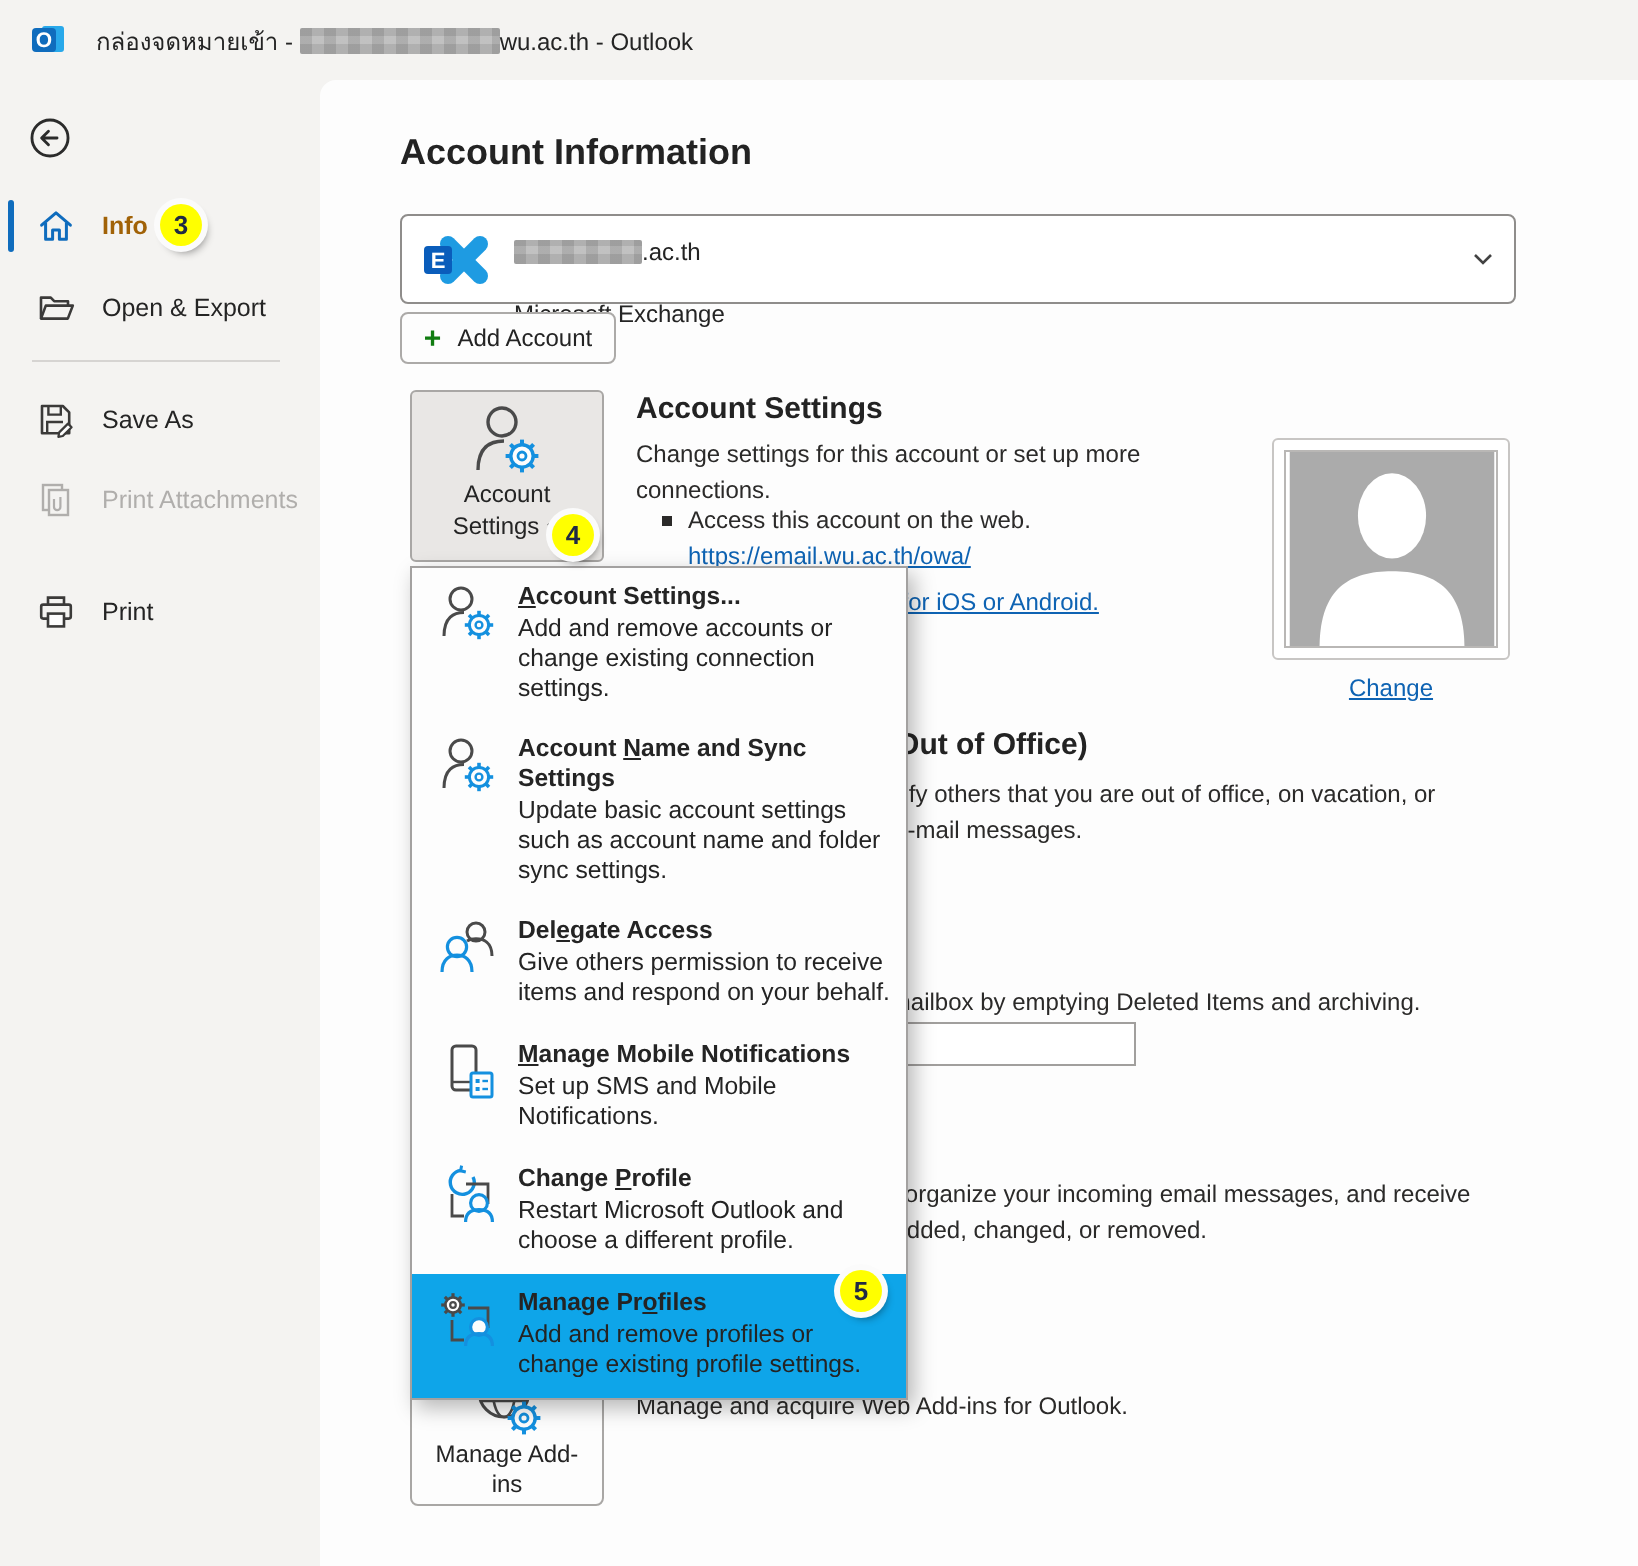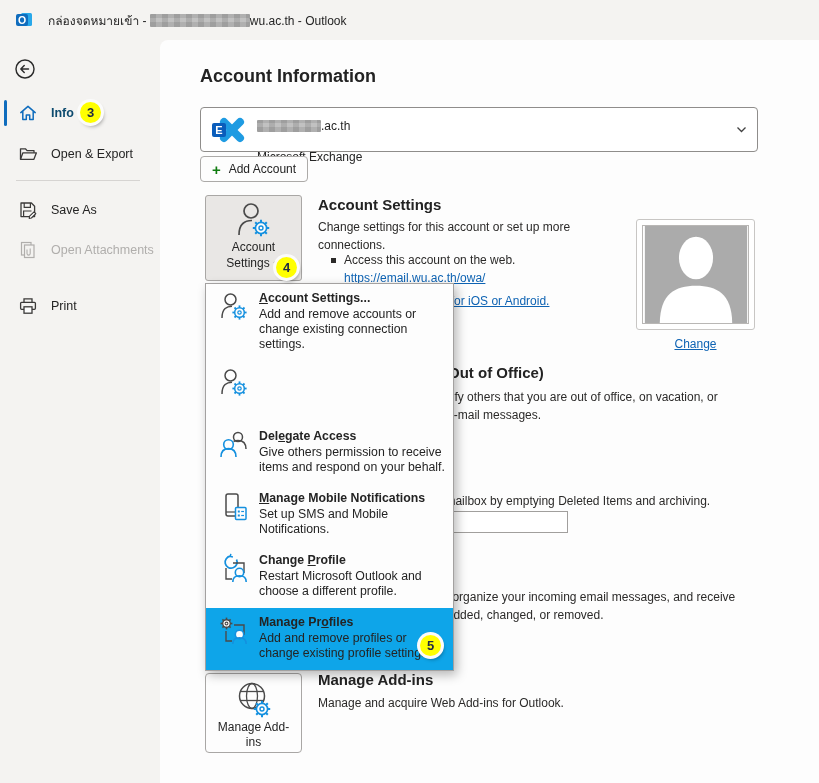--- a/index.html
+++ b/index.html
@@ -20,21 +20,21 @@
   .redact.acct { width:64px; height:12px; }
   
   .content { position:absolute; left:160px; top:40px; width:659px; height:743px;
     background:#fdfdfd; border-top-left-radius:8px; }
   
   .back-btn { position:absolute; left:14px; top:58px; width:22px; height:22px; cursor:pointer; }
   .navitem { position:absolute; left:0; width:160px; height:28px; display:flex;
     align-items:center; padding-left:18px; gap:13px; font-size:12.5px; cursor:pointer; }
   .navitem .lbl { white-space:nowrap; }
   .nav-info { top:99px; }
-  .nav-info .lbl { color:#0c4a6e; font-weight:bold; }
+  .nav-info .lbl { color:#a16207; font-weight:bold; }
   .accent-bar { position:absolute; left:4px; top:100px; width:3px; height:26px;
     background:#0f6cbd; border-radius:2px; }
   .nav-open { top:140px; }
   .nav-divider { position:absolute; left:16px; top:180px; width:124px; height:1px; background:#d6d4d2; }
   .nav-saveas { top:196px; }
   .nav-saveatt { top:236px; }
   .nav-saveatt .lbl { color:#b0aeac; }
   .nav-print { top:292px; }
   
   .badge { position:absolute; width:21px; height:21px; border-radius:50%;
@@ -155,21 +155,21 @@
   </div>
 
   <div class="navitem nav-saveatt">
     <span>
       <svg width="20" height="20" viewBox="0 0 20 20">
         <rect x="3.5" y="2.5" width="9.5" height="12.5" fill="#f4f3f1" stroke="#b0aeac" stroke-width="1.2"></rect>
         <rect x="6.5" y="5" width="9.5" height="12.5" fill="#f4f3f1" stroke="#b0aeac" stroke-width="1.2"></rect>
         <path d="M9 9.5 v4 a1.6 1.6 0 0 0 3.2 0 v-5" fill="none" stroke="#b0aeac" stroke-width="1.1"></path>
       </svg>
     </span>
-    <span class="lbl">Open Attachments</span>
+    <span class="lbl">Print Attachments</span>
   </div>
 
   <div class="navitem nav-print">
     <span>
       <svg width="20" height="20" viewBox="0 0 20 20">
         <path d="M6 6.3 V2.8 H14 V6.3" fill="none" stroke="#3b3a39" stroke-width="1.3"></path>
         <rect x="2.6" y="6.3" width="14.8" height="7" rx="1" fill="none" stroke="#3b3a39" stroke-width="1.3"></rect>
         <rect x="6" y="10.8" width="8" height="6.4" fill="#fdfdfd" stroke="#3b3a39" stroke-width="1.3"></rect>
       </svg>
     </span>
@@ -323,20 +323,24 @@
               <line x1="16.7" y1="21.5" x2="14.4" y2="21.5"></line>
             <line x1="21.5" y1="26.3" x2="21.5" y2="28.6"></line>
               <line x1="21.5" y1="16.7" x2="21.5" y2="14.4"></line>
             <line x1="24.9" y1="24.9" x2="26.5" y2="26.5"></line>
               <line x1="18.1" y1="18.1" x2="16.5" y2="16.5"></line>
             <line x1="24.9" y1="18.1" x2="26.5" y2="16.5"></line>
               <line x1="18.1" y1="24.9" x2="16.5" y2="26.5"></line>
           </g>
         </svg>
       </span>
+      <span class="mi-text">
+        <div class="mi-title"><span>Account </span><u>N</u><span>ame and Sync Settings</span></div>
+        <div class="mi-desc">Update basic account settings such as account name and folder sync settings.</div>
+      </span>
     </div>
 
     <div class="menu-item">
       <span class="mi-icon">
         <svg width="32" height="32" viewBox="0 0 32 32">
           <circle cx="20" cy="8" r="4.5" fill="none" stroke="#4a4a4a" stroke-width="1.5"></circle>
           <path d="M28 20 C28 13 23.5 11.4 20 11.4 C18.4 11.4 16.8 11.7 15.5 12.5" fill="none" stroke="#4a4a4a" stroke-width="1.5"></path>
           <circle cx="10.5" cy="15.5" r="4.8" fill="#fdfdfd" stroke="#1490df" stroke-width="1.6"></circle>
           <path d="M3 28 C3 21.5 7 19.6 10.5 19.6 C14 19.6 18 21.5 18 28" fill="none" stroke="#1490df" stroke-width="1.6"></path>
         </svg>

